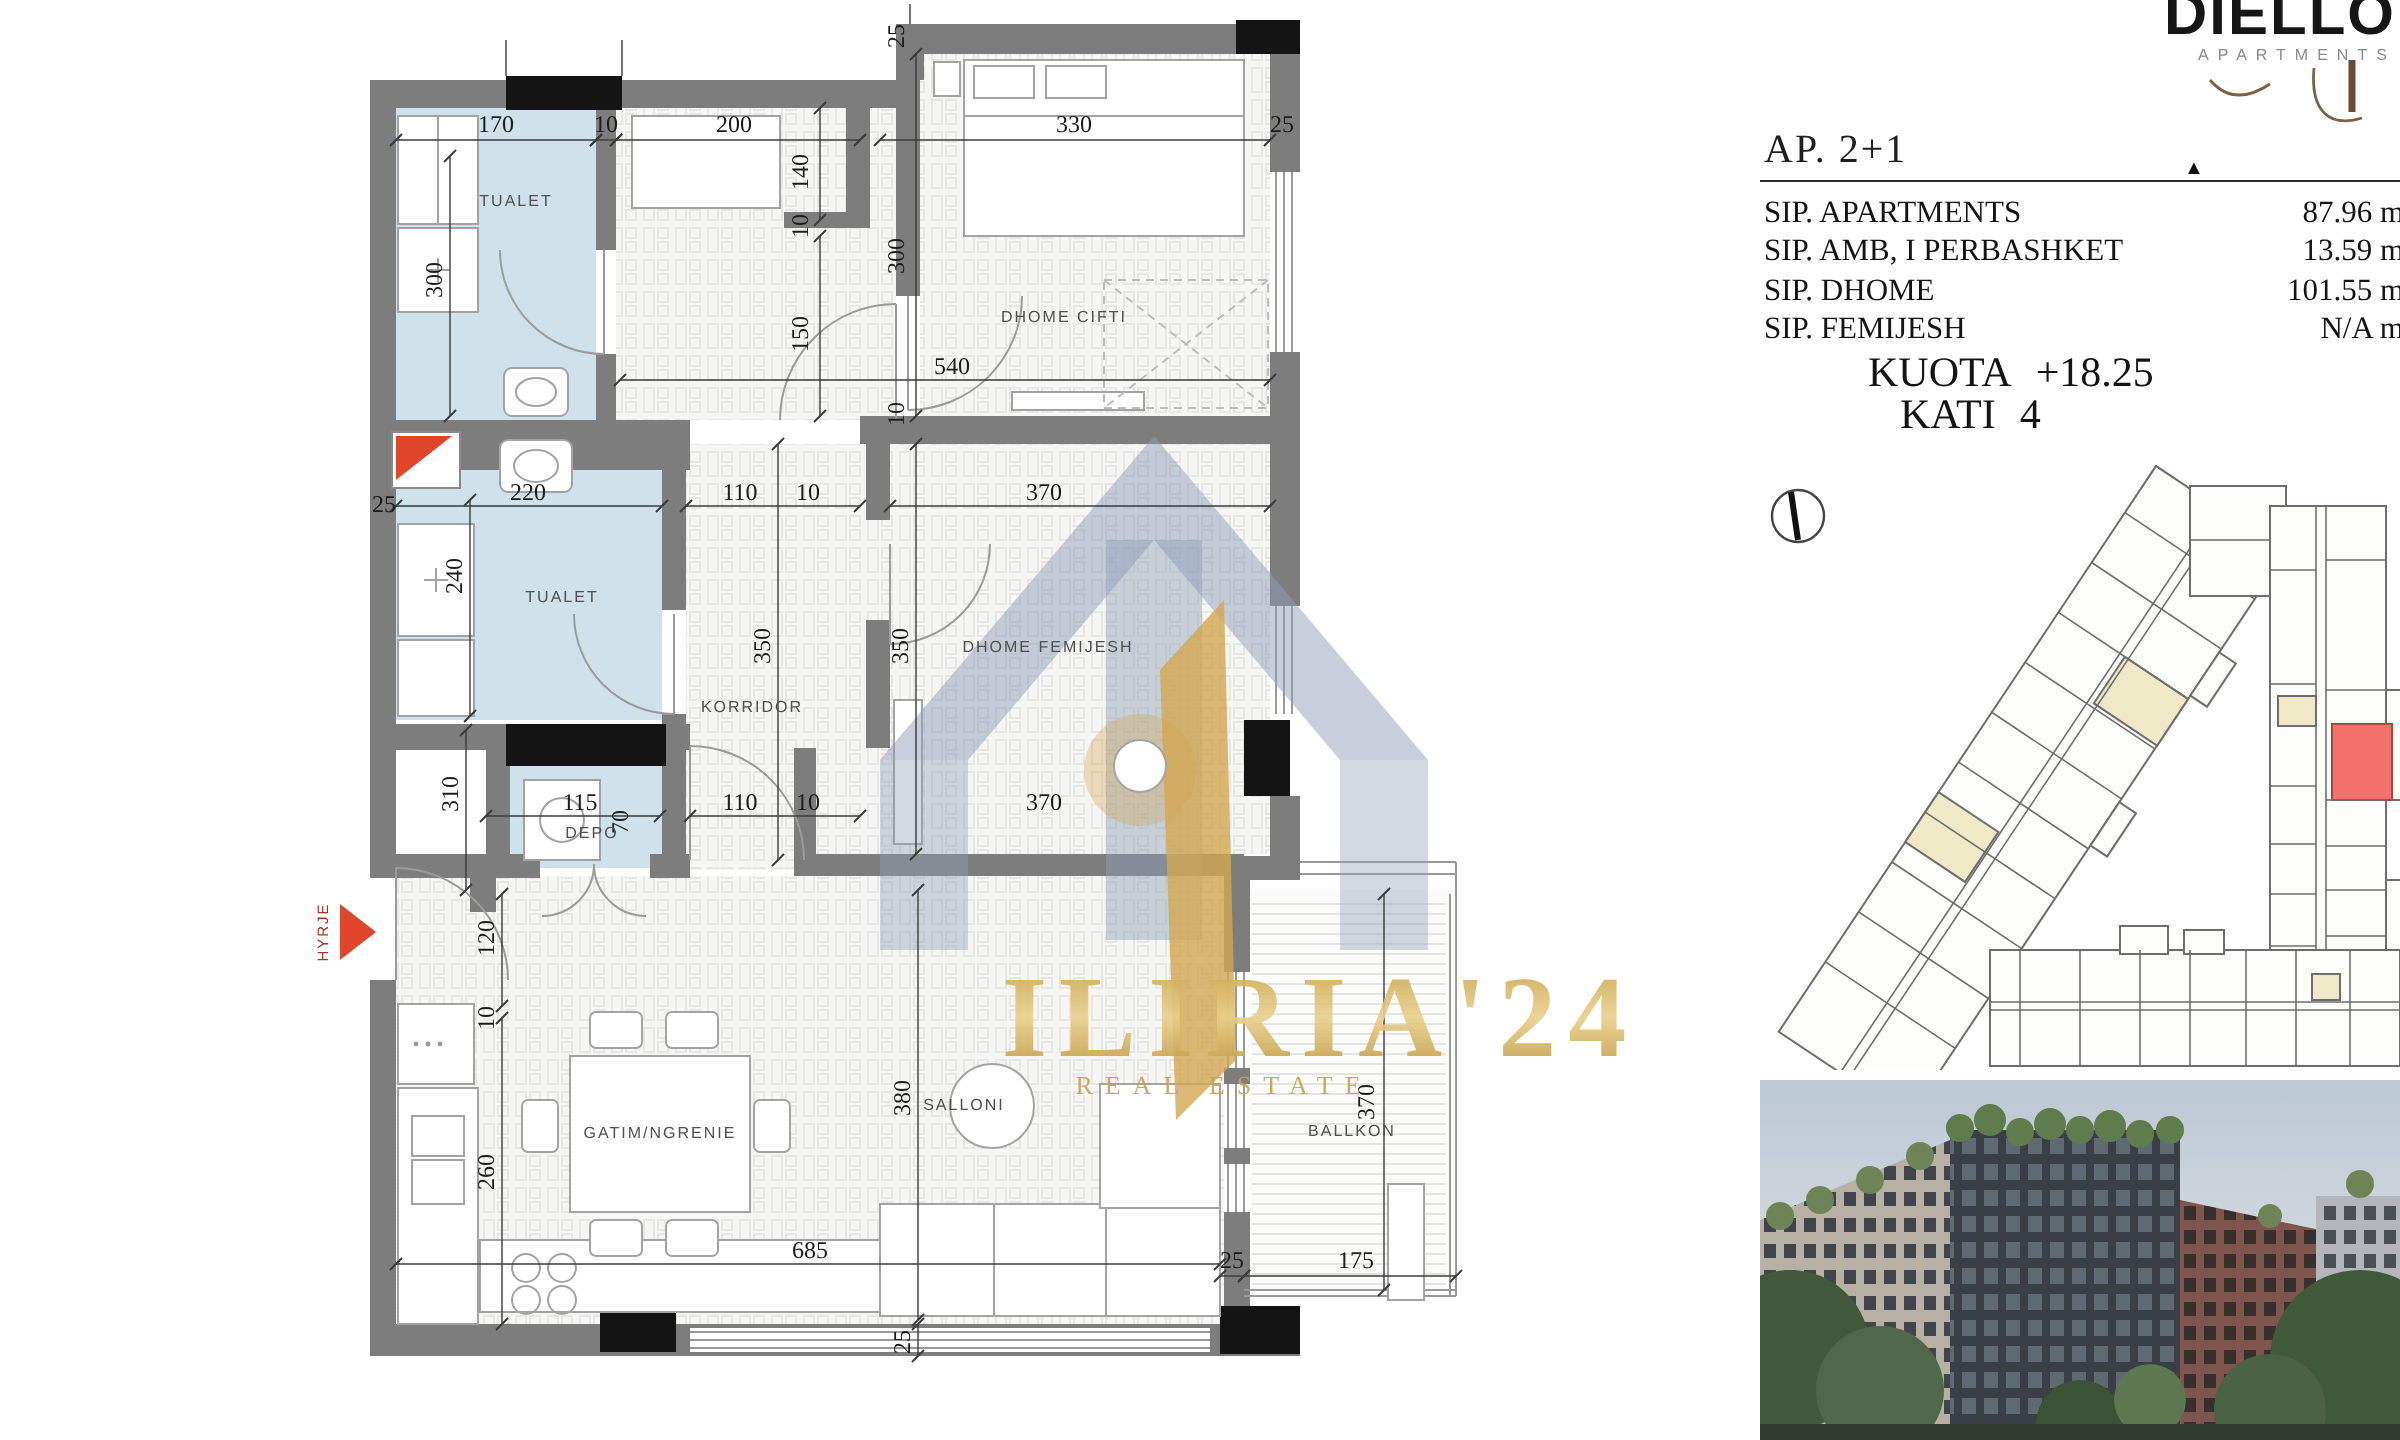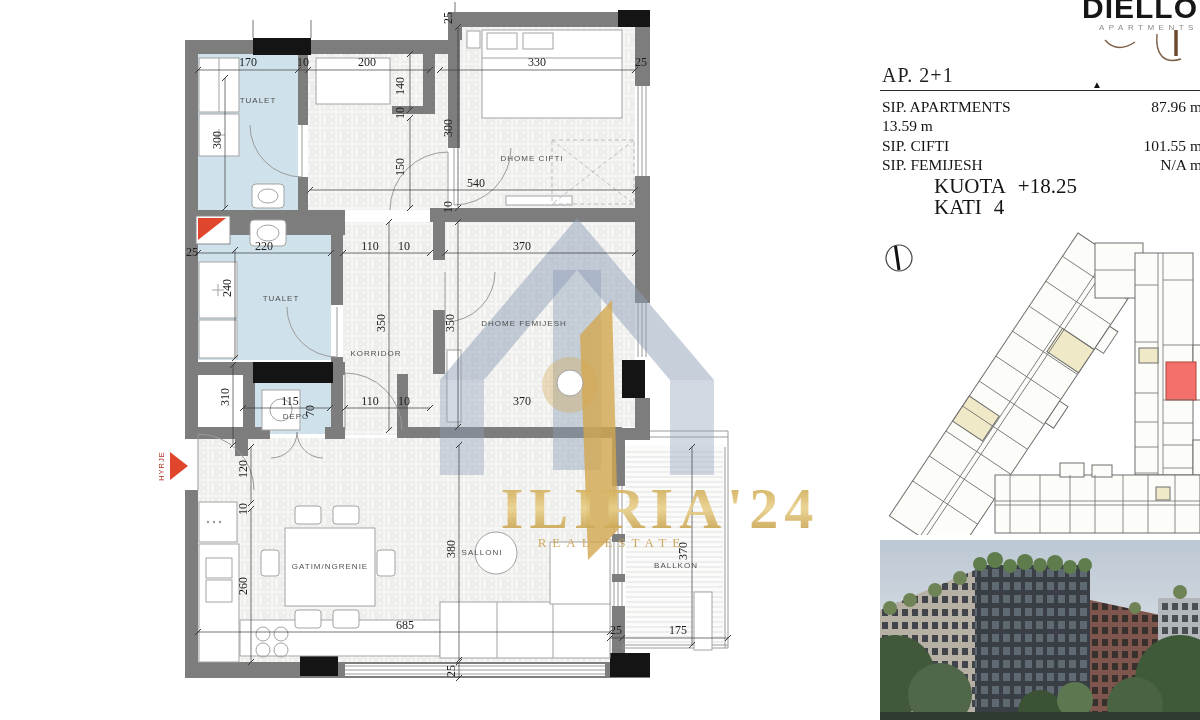--- a/index.html
+++ b/index.html
@@ -417,35 +417,36 @@
   <div class="ap-title">AP. 2+1</div>
   <div class="ap-rule"></div>
   <div class="ap-tri">▲</div>
 
   <div class="rows">
     <div class="row">
         <span>SIP. APARTMENTS</span>
         <span>87.96 m</span>
       </div>
     <div class="row">
+        <span>SIP. AMB, I PERBASHKET</span>
         <span>13.59 m</span>
       </div>
     <div class="row">
-        <span>SIP. CIFTI</span>
+        <span>SIP. DHOME</span>
         <span>101.55 m</span>
       </div>
     <div class="row">
         <span>SIP. FEMIJESH</span>
         <span>N/A m</span>
       </div>
   </div>
   <div class="kv" style="top:174px;">
     <span>KUOTA</span><b>+18.25</b>
   </div>
-  <div class="kv" style="top:195px;">
+  <div class="kv" style="top:195px;margin-left:16px;">
     <span>KATI</span><b>4</b>
   </div>
 
   <svg id="siteplan" width="320" height="310" viewBox="0 0 320 310" style="position:absolute;left:880px;top:225px;">
     <g>
       <circle cx="19" cy="33" r="13" fill="#fff" stroke="#444" stroke-width="1.2"></circle>
       <line x1="19" y1="45" x2="15.5" y2="21" stroke="#111" stroke-width="3"></line>
     </g>
 
     <g id="diagwing" transform="translate(198,8) rotate(123.7)">

